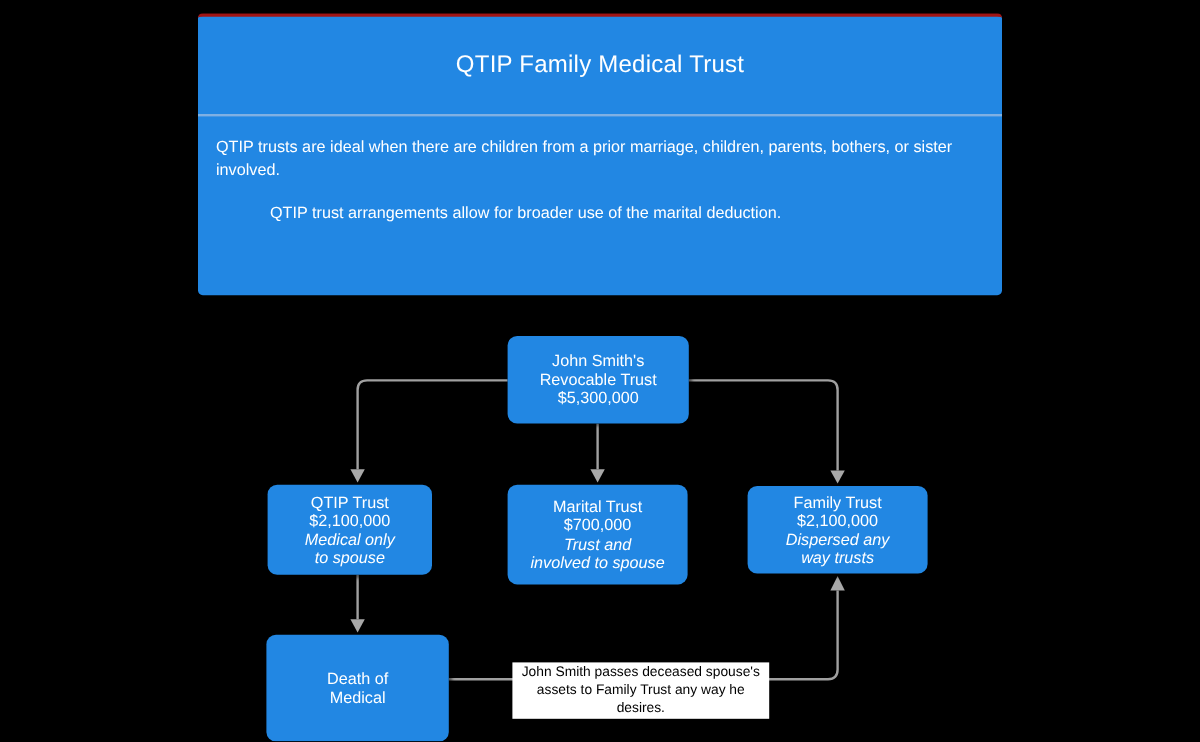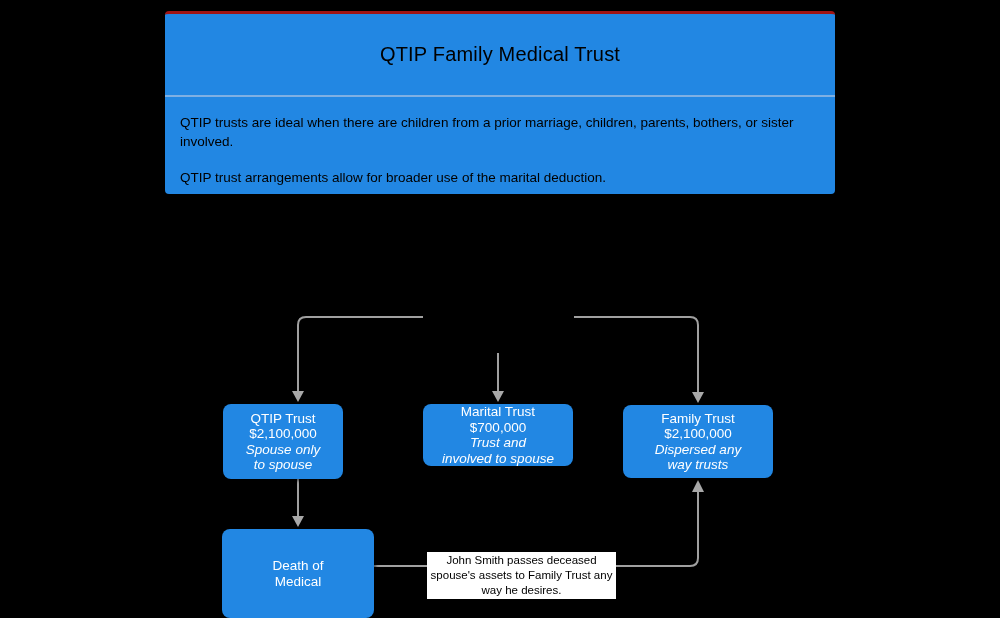--- a/index.html
+++ b/index.html
@@ -13,55 +13,55 @@
     --label-bg:#ffffff;
     --label-text:#000000;
   }
   html,body{margin:0;padding:0;background:var(--bg);}
   #canvas{
     position:relative;width:1000px;height:618px;background:var(--bg);
     font-family:"Liberation Sans","DejaVu Sans",sans-serif;overflow:hidden;
   }
   
   .header-card{
-    position:absolute;left:165px;top:11px;width:670px;height:183px;
+    position:absolute;left:165px;top:11px;width:670px;height:235px;
     background:var(--node-blue);border-top:3px solid var(--header-top);
-    border-radius:4px;box-sizing:border-box;color:#000000;
+    border-radius:4px;box-sizing:border-box;color:#ffffff;
     box-shadow:2px 2px 4px rgba(0,0,0,.55);
   }
   .header-title{
     height:81px;display:flex;align-items:center;justify-content:center;
     font-size:20px;letter-spacing:.2px;
     border-bottom:2px solid var(--divider);
   }
   .header-body{padding:16px 32px 0 15px;font-size:13.5px;line-height:19px;}
   .header-body .para{margin:0 0 0 0;}
-  .header-body .para + .para{margin-top:17px;}
+  .header-body .para + .para{margin-top:17px;margin-left:45px;}
   
   .connector-layer{position:absolute;left:0;top:0;width:1000px;height:618px;pointer-events:none;}
   .conn{fill:none;stroke:var(--conn);stroke-width:2;stroke-linejoin:round;}
   .arrow{fill:var(--arrow);stroke:none;}
   
   .node{
     position:absolute;background:var(--node-blue);border-radius:8px;
     color:var(--node-text);display:flex;flex-direction:column;
     align-items:center;justify-content:center;text-align:center;
     font-size:13.5px;line-height:15.5px;
     box-shadow:2px 2px 3px rgba(0,0,0,.5);
   }
   .node .nline{display:block;}
   .node .it{font-style:italic;}
   .node-revocable{left:423px;top:280px;width:151px;height:73px;}
-  .node-qtip{left:223px;top:404px;width:120px;height:75px;}
-  .node-marital{left:423px;top:404px;width:150px;height:62px;}
+  .node-qtip{left:223px;top:404px;width:137px;height:75px;}
+  .node-marital{left:423px;top:404px;width:150px;height:83px;}
   .node-family{left:623px;top:405px;width:150px;height:73px;}
   .node-death{left:222px;top:529px;width:152px;height:89px;}
   
   .edge-label{
-    position:absolute;left:427px;top:552px;width:189px;
+    position:absolute;left:427px;top:552px;width:214px;
     background:var(--label-bg);color:var(--label-text);
     font-size:11.5px;line-height:15px;text-align:center;
     padding:1px 2px;box-sizing:border-box;
   }
 </style>
 </head>
 <body>
 
 <div id="canvas">
 
@@ -79,25 +79,30 @@
     <path class="conn" d="M574,317 L690,317 Q698,317 698,325 L698,392"></path>
     <polygon class="arrow" points="692,392 704,392 698,403"></polygon>
     <path class="conn" d="M498,353 L498,391"></path>
     <polygon class="arrow" points="492,391 504,391 498,402"></polygon>
     <path class="conn" d="M298,479 L298,516"></path>
     <polygon class="arrow" points="292,516 304,516 298,527"></polygon>
     <path class="conn" d="M374,566 L690,566 Q698,566 698,558 L698,492"></path>
     <polygon class="arrow" points="692,492 704,492 698,480"></polygon>
   </svg>
 
+  <div class="node node-revocable">
+    <span class="nline">John Smith's</span>
+    <span class="nline">Revocable Trust</span>
+    <span class="nline">$5,300,000</span>
+  </div>
 
   <div class="node node-qtip">
     <span class="nline">QTIP Trust</span>
     <span class="nline">$2,100,000</span>
-    <span class="nline it">Spouse only</span>
+    <span class="nline it">Medical only</span>
     <span class="nline it">to spouse</span>
   </div>
 
   <div class="node node-marital">
     <span class="nline">Marital Trust</span>
     <span class="nline">$700,000</span>
     <span class="nline it">Trust and</span>
     <span class="nline it">involved to spouse</span>
   </div>
 

